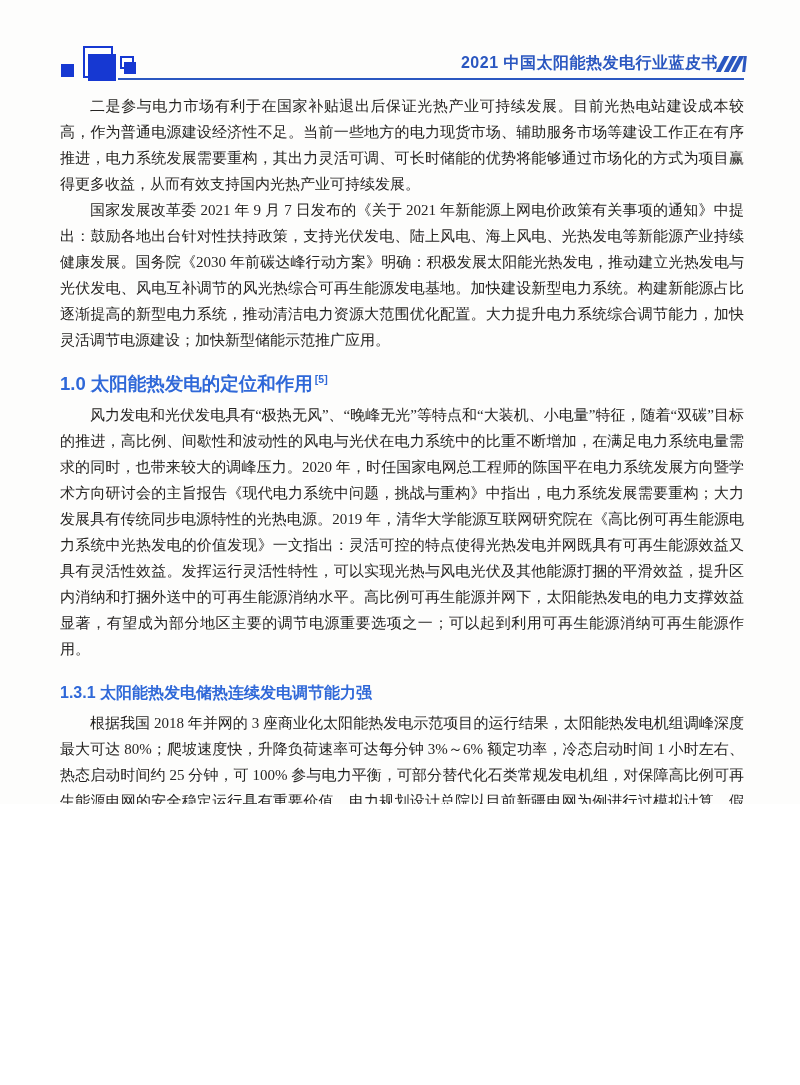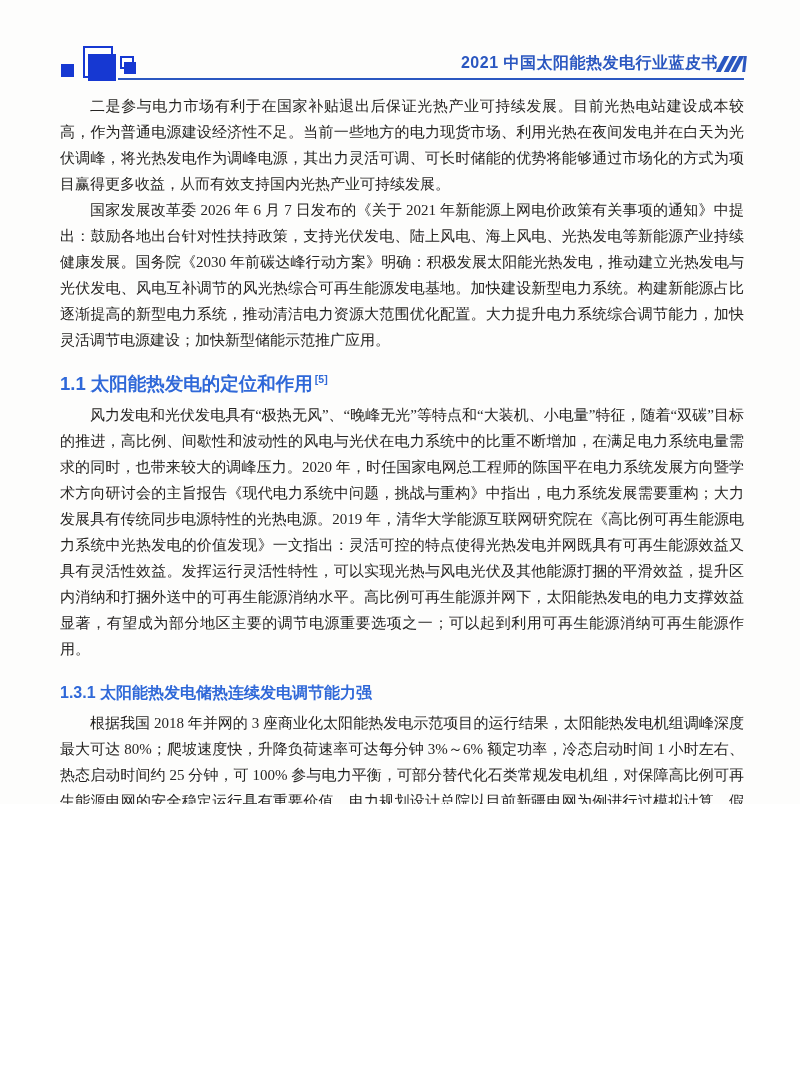--- a/index.html
+++ b/index.html
@@ -84,24 +84,24 @@
     <div class="header-slashes">
       <i></i>
         <i></i>
         <i></i>
         <b></b>
     </div>
     <div class="header-rule"></div>
   </header>
 
   <main class="content">
-    <p class="para">二是参与电力市场有利于在国家补贴退出后保证光热产业可持续发展。目前光热电站建设成本较高，作为普通电源建设经济性不足。当前一些地方的电力现货市场、利用光热在夜间发电并在白天为光伏调峰，将光热发电作为调峰电源，其出力灵活可调、可长时储能的优势将能够通过市场化的方式为项目赢得更多收益，从而有效支持国内光热产业可持续发展。</p>
-    <p class="para">国家发展改革委 2026 年 6 月 7 日发布的《关于 2021 年新能源上网电价政策有关事项的通知》中提出：鼓励各地出台针对性扶持政策，支持光伏发电、陆上风电、海上风电、光热发电等新能源产业持续健康发展。国务院《2030 年前碳达峰行动方案》明确：积极发展太阳能光热发电，推动建立光热发电与光伏发电、风电互补调节的风光热综合可再生能源发电基地。加快建设新型电力系统。构建新能源占比逐渐提高的新型电力系统，推动清洁电力资源大范围优化配置。大力提升电力系统综合调节能力，加快灵活调节电源建设；加快新型储能示范推广应用。</p>
+    <p class="para">二是参与电力市场有利于在国家补贴退出后保证光热产业可持续发展。目前光热电站建设成本较高，作为普通电源建设经济性不足。当前一些地方的电力现货市场、辅助服务市场等建设工作正在有序推进，电力系统发展需要重构，其出力灵活可调、可长时储能的优势将能够通过市场化的方式为项目赢得更多收益，从而有效支持国内光热产业可持续发展。</p>
+    <p class="para">国家发展改革委 2021 年 9 月 7 日发布的《关于 2021 年新能源上网电价政策有关事项的通知》中提出：鼓励各地出台针对性扶持政策，支持光伏发电、陆上风电、海上风电、光热发电等新能源产业持续健康发展。国务院《2030 年前碳达峰行动方案》明确：积极发展太阳能光热发电，推动建立光热发电与光伏发电、风电互补调节的风光热综合可再生能源发电基地。加快建设新型电力系统。构建新能源占比逐渐提高的新型电力系统，推动清洁电力资源大范围优化配置。大力提升电力系统综合调节能力，加快灵活调节电源建设；加快新型储能示范推广应用。</p>
 
-    <h2 class="h-sec"><span>1.1 太阳能热发电的定位和作用</span><sup>[5]</sup></h2>
+    <h2 class="h-sec"><span>1.0 太阳能热发电的定位和作用</span><sup>[5]</sup></h2>
 
     <p class="para">风力发电和光伏发电具有“极热无风”、“晚峰无光”等特点和“大装机、小电量”特征，随着“双碳”目标的推进，高比例、间歇性和波动性的风电与光伏在电力系统中的比重不断增加，在满足电力系统电量需求的同时，也带来较大的调峰压力。2020 年，时任国家电网总工程师的陈国平在电力系统发展方向暨学术方向研讨会的主旨报告《现代电力系统中问题，挑战与重构》中指出，电力系统发展需要重构；大力发展具有传统同步电源特性的光热电源。2019 年，清华大学能源互联网研究院在《高比例可再生能源电力系统中光热发电的价值发现》一文指出：灵活可控的特点使得光热发电并网既具有可再生能源效益又具有灵活性效益。发挥运行灵活性特性，可以实现光热与风电光伏及其他能源打捆的平滑效益，提升区内消纳和打捆外送中的可再生能源消纳水平。高比例可再生能源并网下，太阳能热发电的电力支撑效益显著，有望成为部分地区主要的调节电源重要选项之一；可以起到利用可再生能源消纳可再生能源作用。</p>
 
     <h3 class="h-sub">1.3.1 太阳能热发电储热连续发电调节能力强</h3>
 
     <p class="para">根据我国 2018 年并网的 3 座商业化太阳能热发电示范项目的运行结果，太阳能热发电机组调峰深度最大可达 80%；爬坡速度快，升降负荷速率可达每分钟 3%～6% 额定功率，冷态启动时间 1 小时左右、热态启动时间约 25 分钟，可 100% 参与电力平衡，可部分替代化石类常规发电机组，对保障高比例可再生能源电网的安全稳定运行具有重要价值。电力规划设计总院以目前新疆电网为例进行过模拟计算，假定建设 100 万千瓦 ~500 万千瓦不同规模的太阳能热发电机组，可减少弃风弃光电量 10.2%~37.6%。</p>
   </main>
 
   <footer class="footer">
     <div class="footer-bar">

